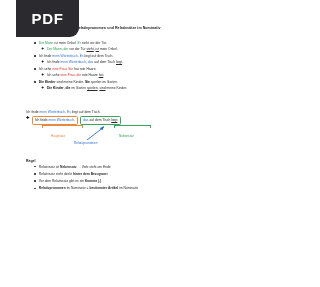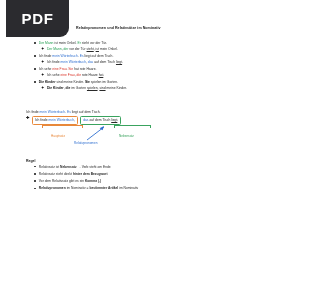--- a/index.html
+++ b/index.html
@@ -5,21 +5,21 @@
   html,body{margin:0;padding:0;}
   body{
     width:216px;height:287px;overflow:hidden;background:#ffffff;
     font-family:"Liberation Sans",sans-serif;
     -webkit-font-smoothing:antialiased;
   }
   .page{position:relative;width:216px;height:287px;background:#fff;}
 
   
   .pdf-badge{
-    position:absolute;left:6px;top:0;width:63px;height:37px;
+    position:absolute;left:16px;top:0;width:63px;height:37px;
     background:#2b2b2f;border-bottom-right-radius:9px;
     display:flex;align-items:center;justify-content:center;z-index:20;
   }
   .pdf-badge span{
     color:#fff;font-weight:bold;font-size:15px;letter-spacing:.6px;
     font-family:"Liberation Sans",sans-serif;
   }
 
   
   .content{position:absolute;left:0;top:0;width:216px;height:287px;padding:0;}

